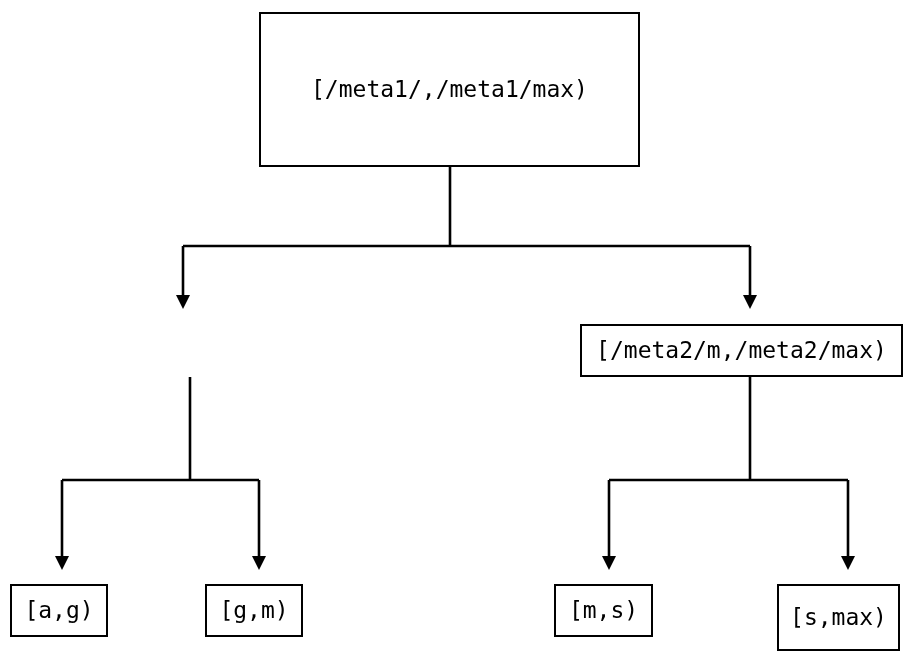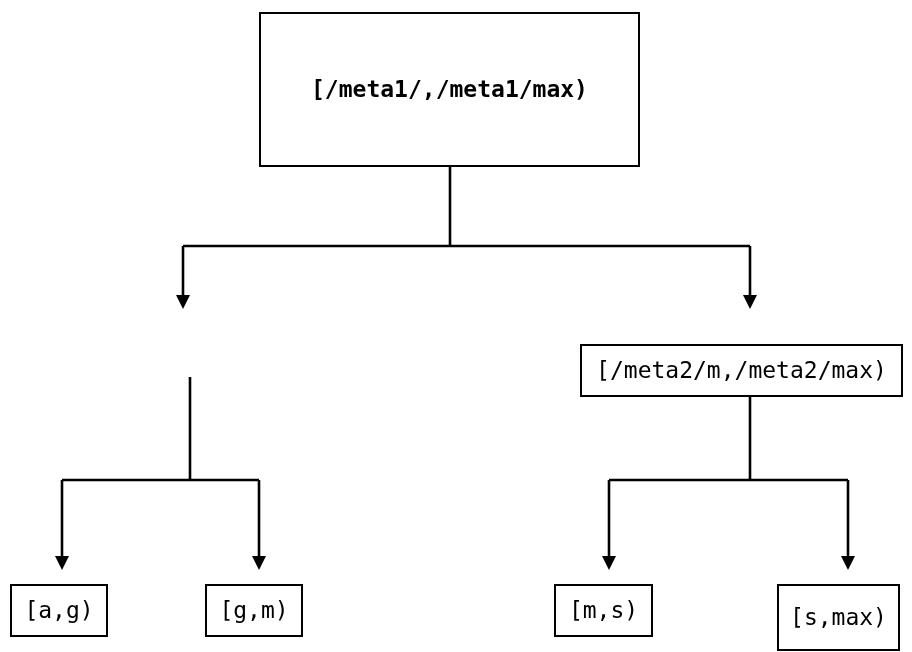--- a/index.html
+++ b/index.html
@@ -76,26 +76,26 @@
       <line x1="750" y1="377" x2="750" y2="480"></line>
       <line x1="609" y1="480" x2="848" y2="480"></line>
       <line x1="609" y1="480" x2="609" y2="557"></line>
       <line x1="848" y1="480" x2="848" y2="557"></line>
       <polygon points="602,556 616,556 609,570"></polygon>
       <polygon points="841,556 855,556 848,570"></polygon>
     </g>
 
   </svg>
 
-  <div class="node" style="left:259px; top:12px; width:381px; height:155px;font-weight:bold;">
+  <div class="node" style="left:259px; top:12px; width:381px; height:155px;">
     <span>[/meta1/,/meta1/max)</span>
   </div>
 
 
-  <div class="node" style="left:580px; top:324px; width:323px; height:53px;margin-top:20px;">
+  <div class="node" style="left:580px; top:324px; width:323px; height:53px;">
     <span>[/meta2/m,/meta2/max)</span>
   </div>
 
   <div class="node" style="left:10px; top:584px; width:98px; height:53px;">
     <span>[a,g)</span>
   </div>
 
   <div class="node" style="left:205px; top:584px; width:98px; height:53px;">
     <span>[g,m)</span>
   </div>

